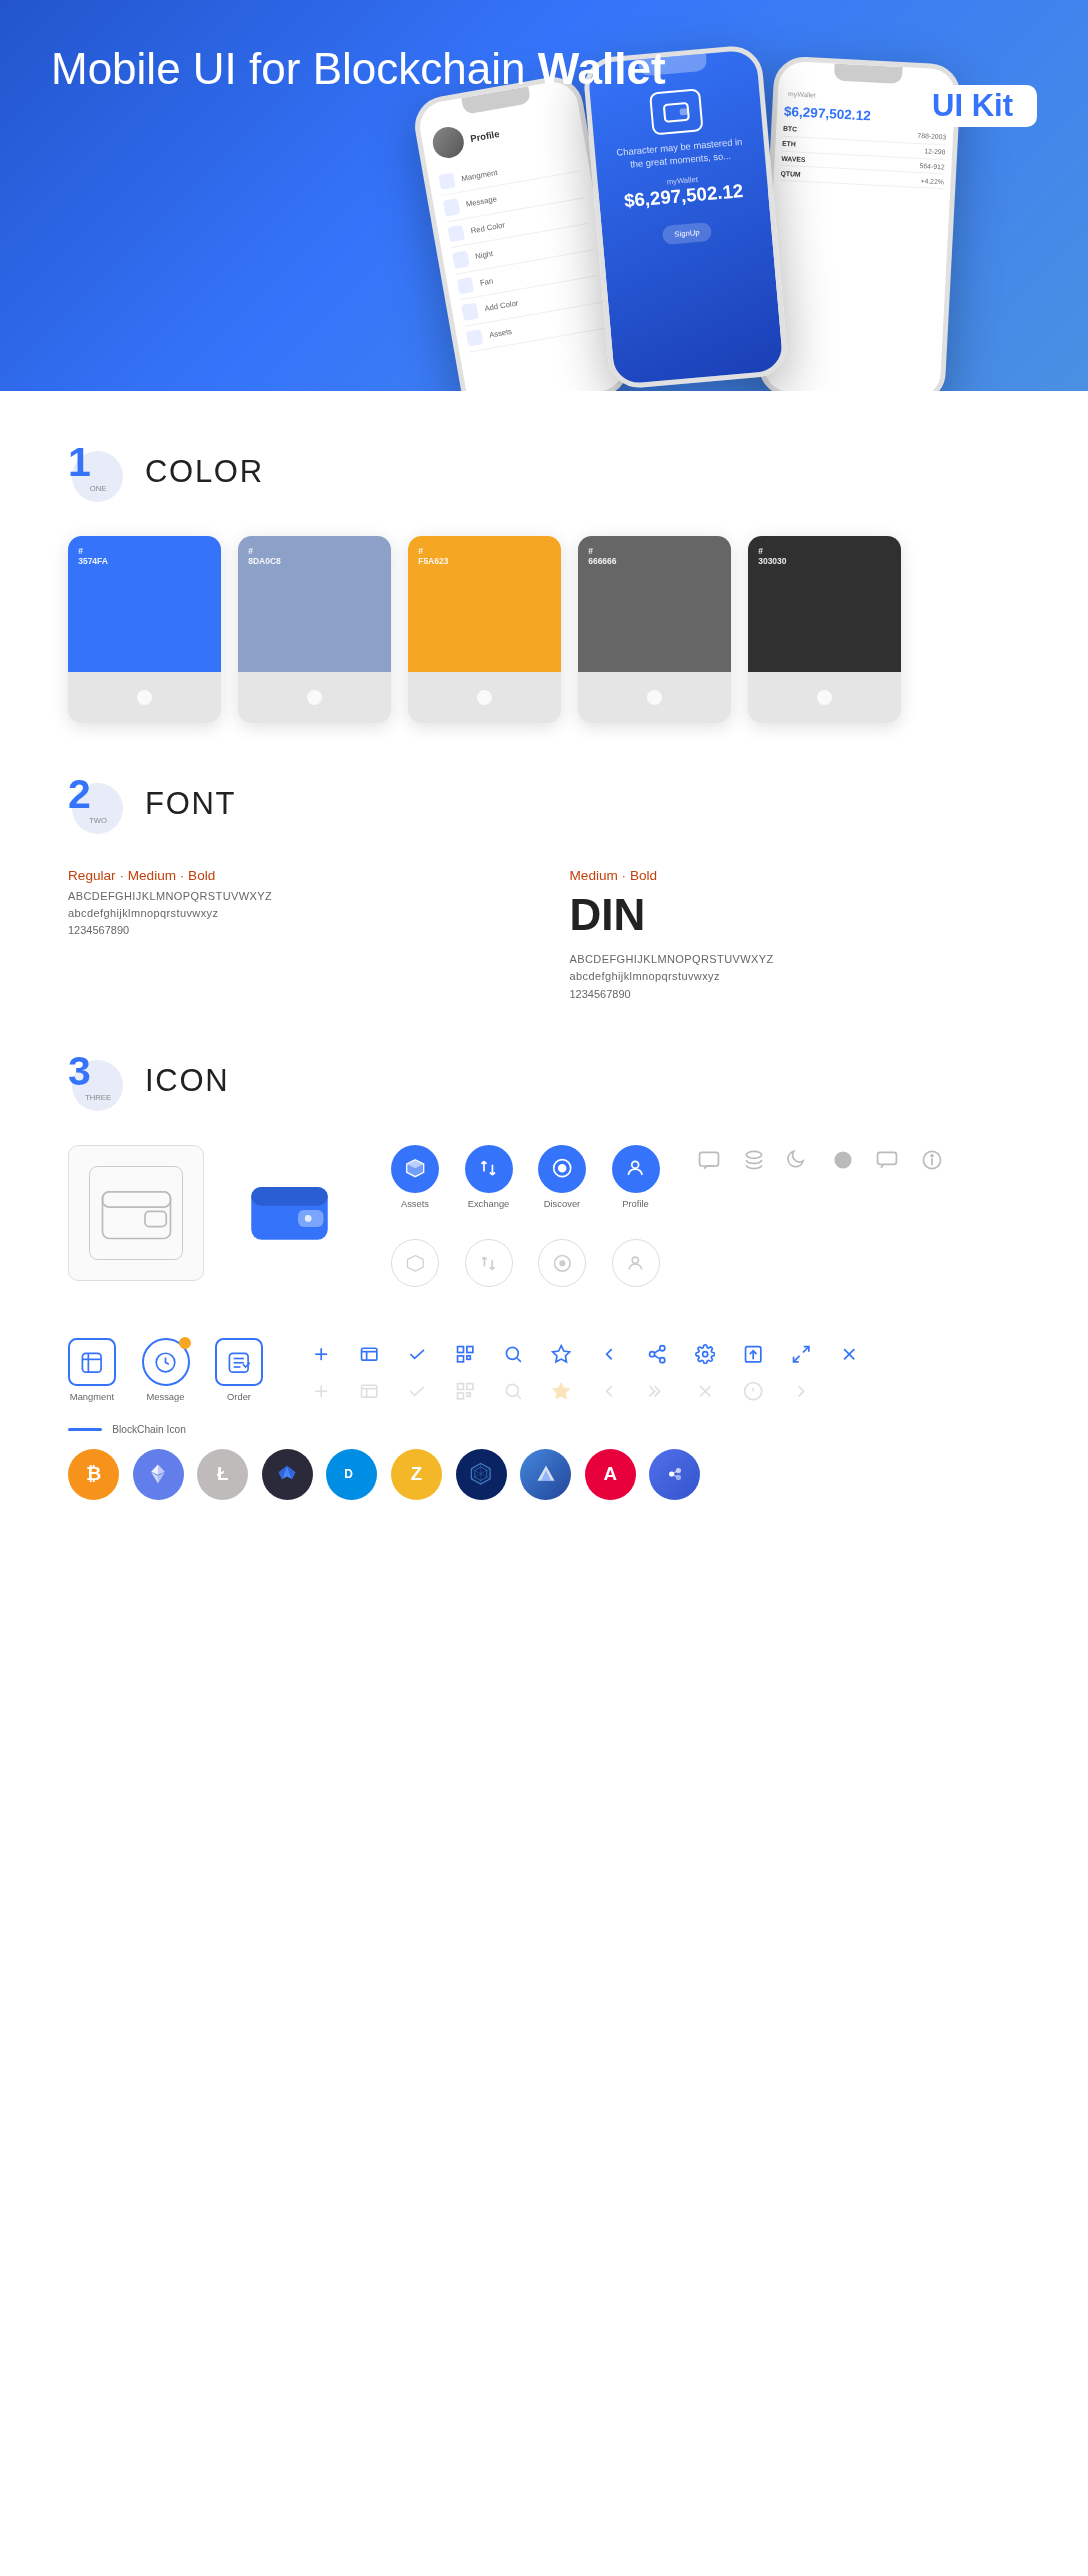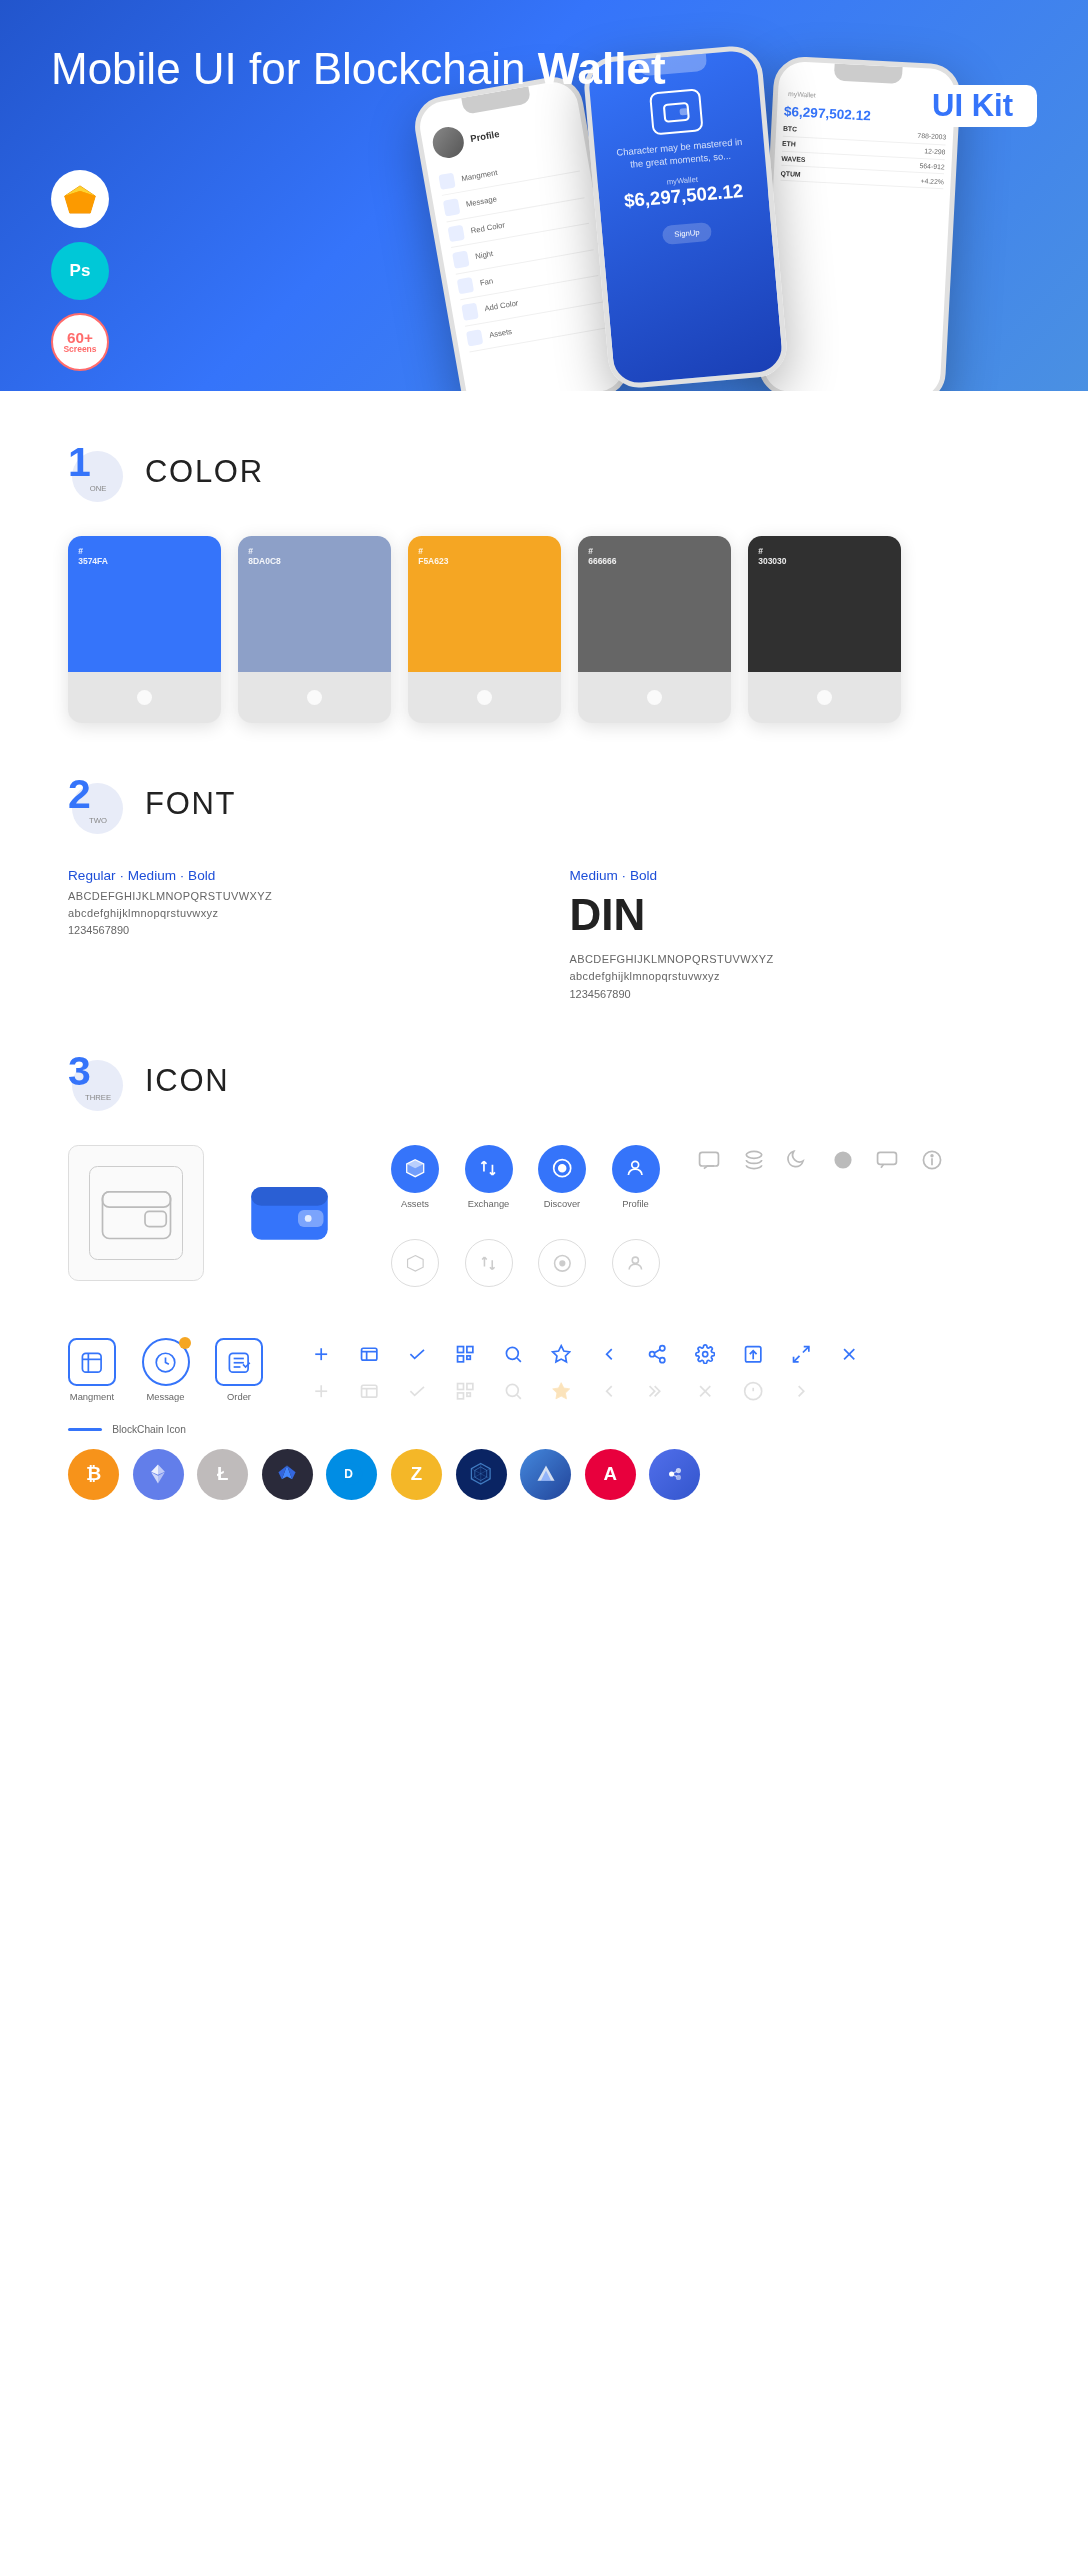--- a/index.html
+++ b/index.html
@@ -234,21 +234,21 @@
       background: rgba(255,255,255,0.8);
     }
 
     
     .font-grid {
       display: grid;
       grid-template-columns: 1fr 1fr;
       gap: 51px;
       margin-bottom: 51px;
     }
-    .font-style-label { font-size: 13.6px; color: #1d4ed8; margin-bottom: 6.8px; }
+    .font-style-label { font-size: 13.6px; color: #c2410c; margin-bottom: 6.8px; }
     .font-name { font-size: 44px; font-weight: 700; color: #222; margin-bottom: 13.6px; }
     .font-name-din { font-family: 'DIN', 'Arial Narrow', sans-serif; }
     .font-alphabet { font-size: 11px; color: #666; letter-spacing: 0.4px; margin-bottom: 5.1px; }
     .font-numbers { font-size: 11px; color: #666; }
     .icon-grid-main {
       display: flex;
       gap: 17px;
       align-items: flex-start;
       margin-bottom: 34px;
     }
@@ -409,42 +409,20 @@
   <div>
     <h1 class="hero-title">
       <span>Mobile UI for Blockchain </span><strong>Wallet</strong>
     </h1>
   </div>
 
   <div class="ui-kit-badge">
     <span>UI Kit</span>
   </div>
 
-  <div class="hero-badges">
-    <div class="badge-circle badge-sketch">
-
-      <svg width="34" height="31" viewBox="0 0 40 36">
-        <polygon points="20,2 38,14 32,34 8,34 2,14" fill="#FDAD00" stroke="#E88B00" stroke-width="1"></polygon>
-        <polygon points="20,2 38,14 20,8" fill="#FDD231"></polygon>
-        <polygon points="20,2 2,14 20,8" fill="#FDD231"></polygon>
-        <polygon points="20,8 38,14 32,34 8,34 2,14" fill="#FDAD00"></polygon>
-        <polygon points="20,8 2,14 8,34 20,34" fill="#FC9A00"></polygon>
-        <polygon points="20,8 38,14 32,34 20,34" fill="#FC9A00"></polygon>
-      </svg>
-    </div>
-    <div class="badge-circle badge-ps">
-      <span style="color:#fff;font-size:17px;font-weight:900;">Ps</span>
-    </div>
-    <div class="badge-circle badge-screens">
-      <div style="text-align:center;">
-        <div style="font-size:15.3px;font-weight:800;color:#ff6b6b;line-height:1;">60+</div>
-        <div style="font-size:8.5px;color:#ff6b6b;font-weight:600;">Screens</div>
-      </div>
-    </div>
-  </div>
 
   <div class="phones-area">
 
     <div class="phone-mock phone-left">
       <div class="phone-notch"></div>
       <div class="phone-content-left">
         <div class="pcl-profile">
           <div class="pcl-avatar" style="background: linear-gradient(135deg,#888,#555);"></div>
           <div class="pcl-name">Profile</div>
         </div>

